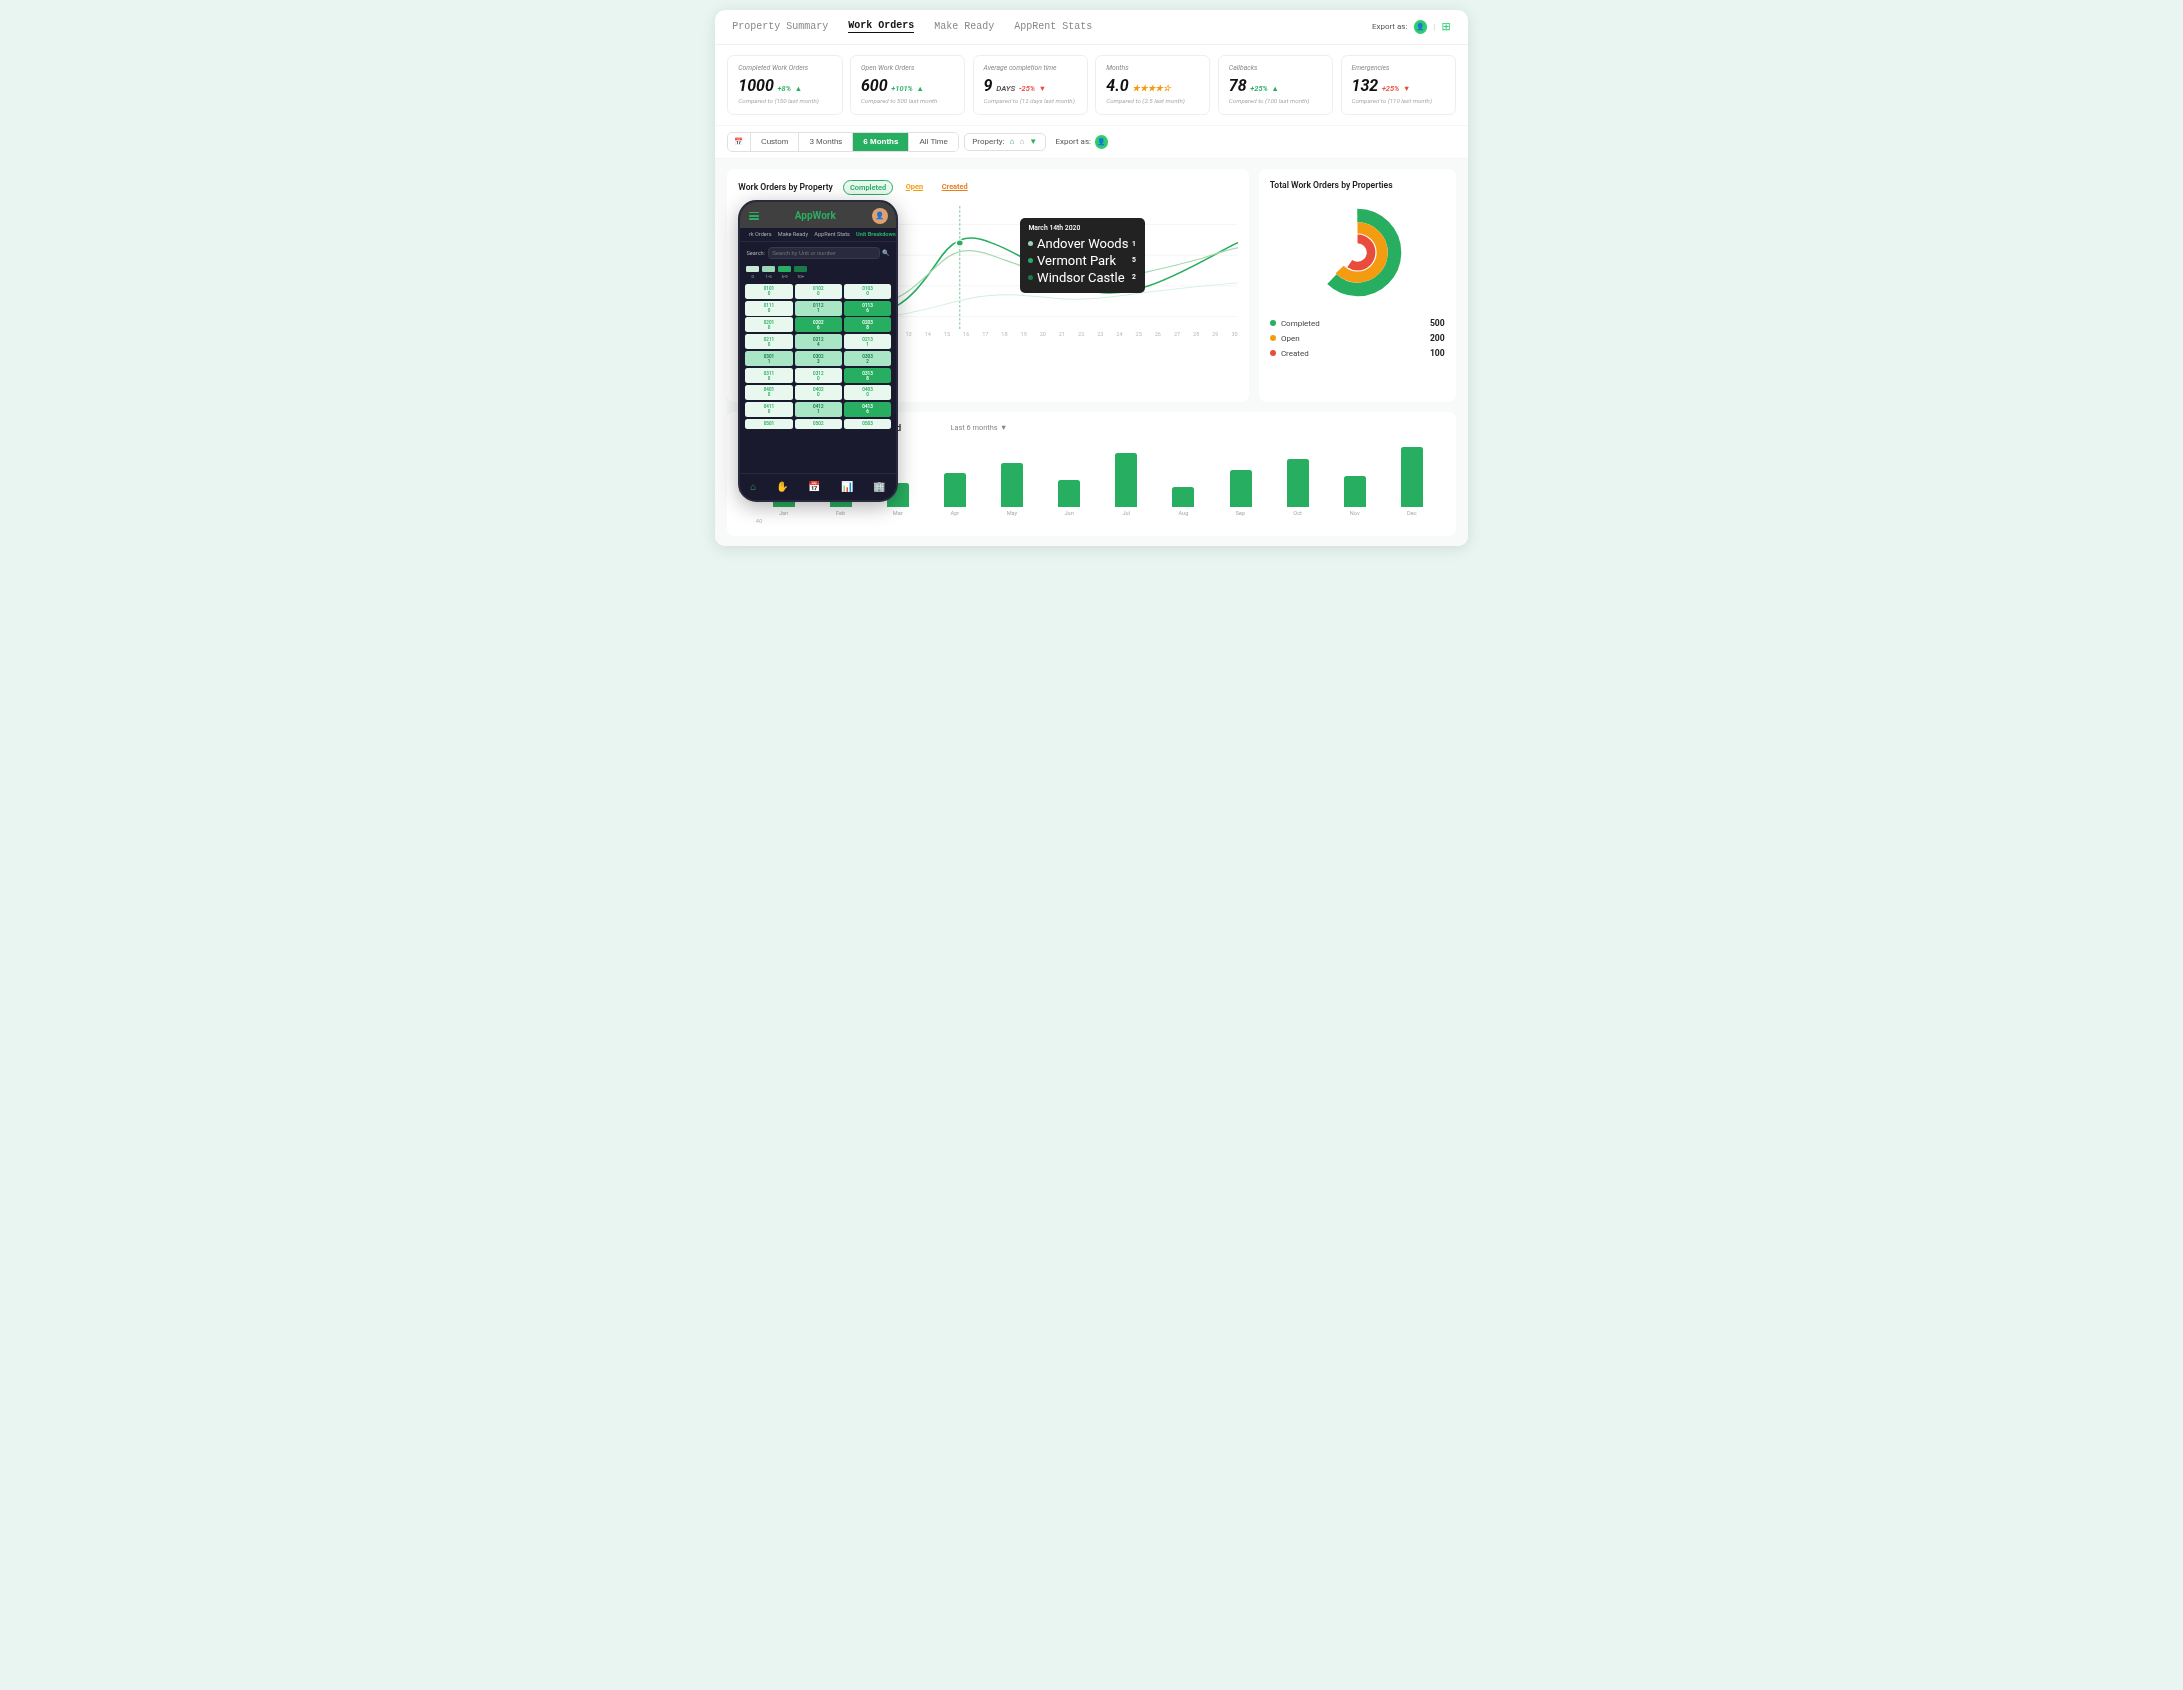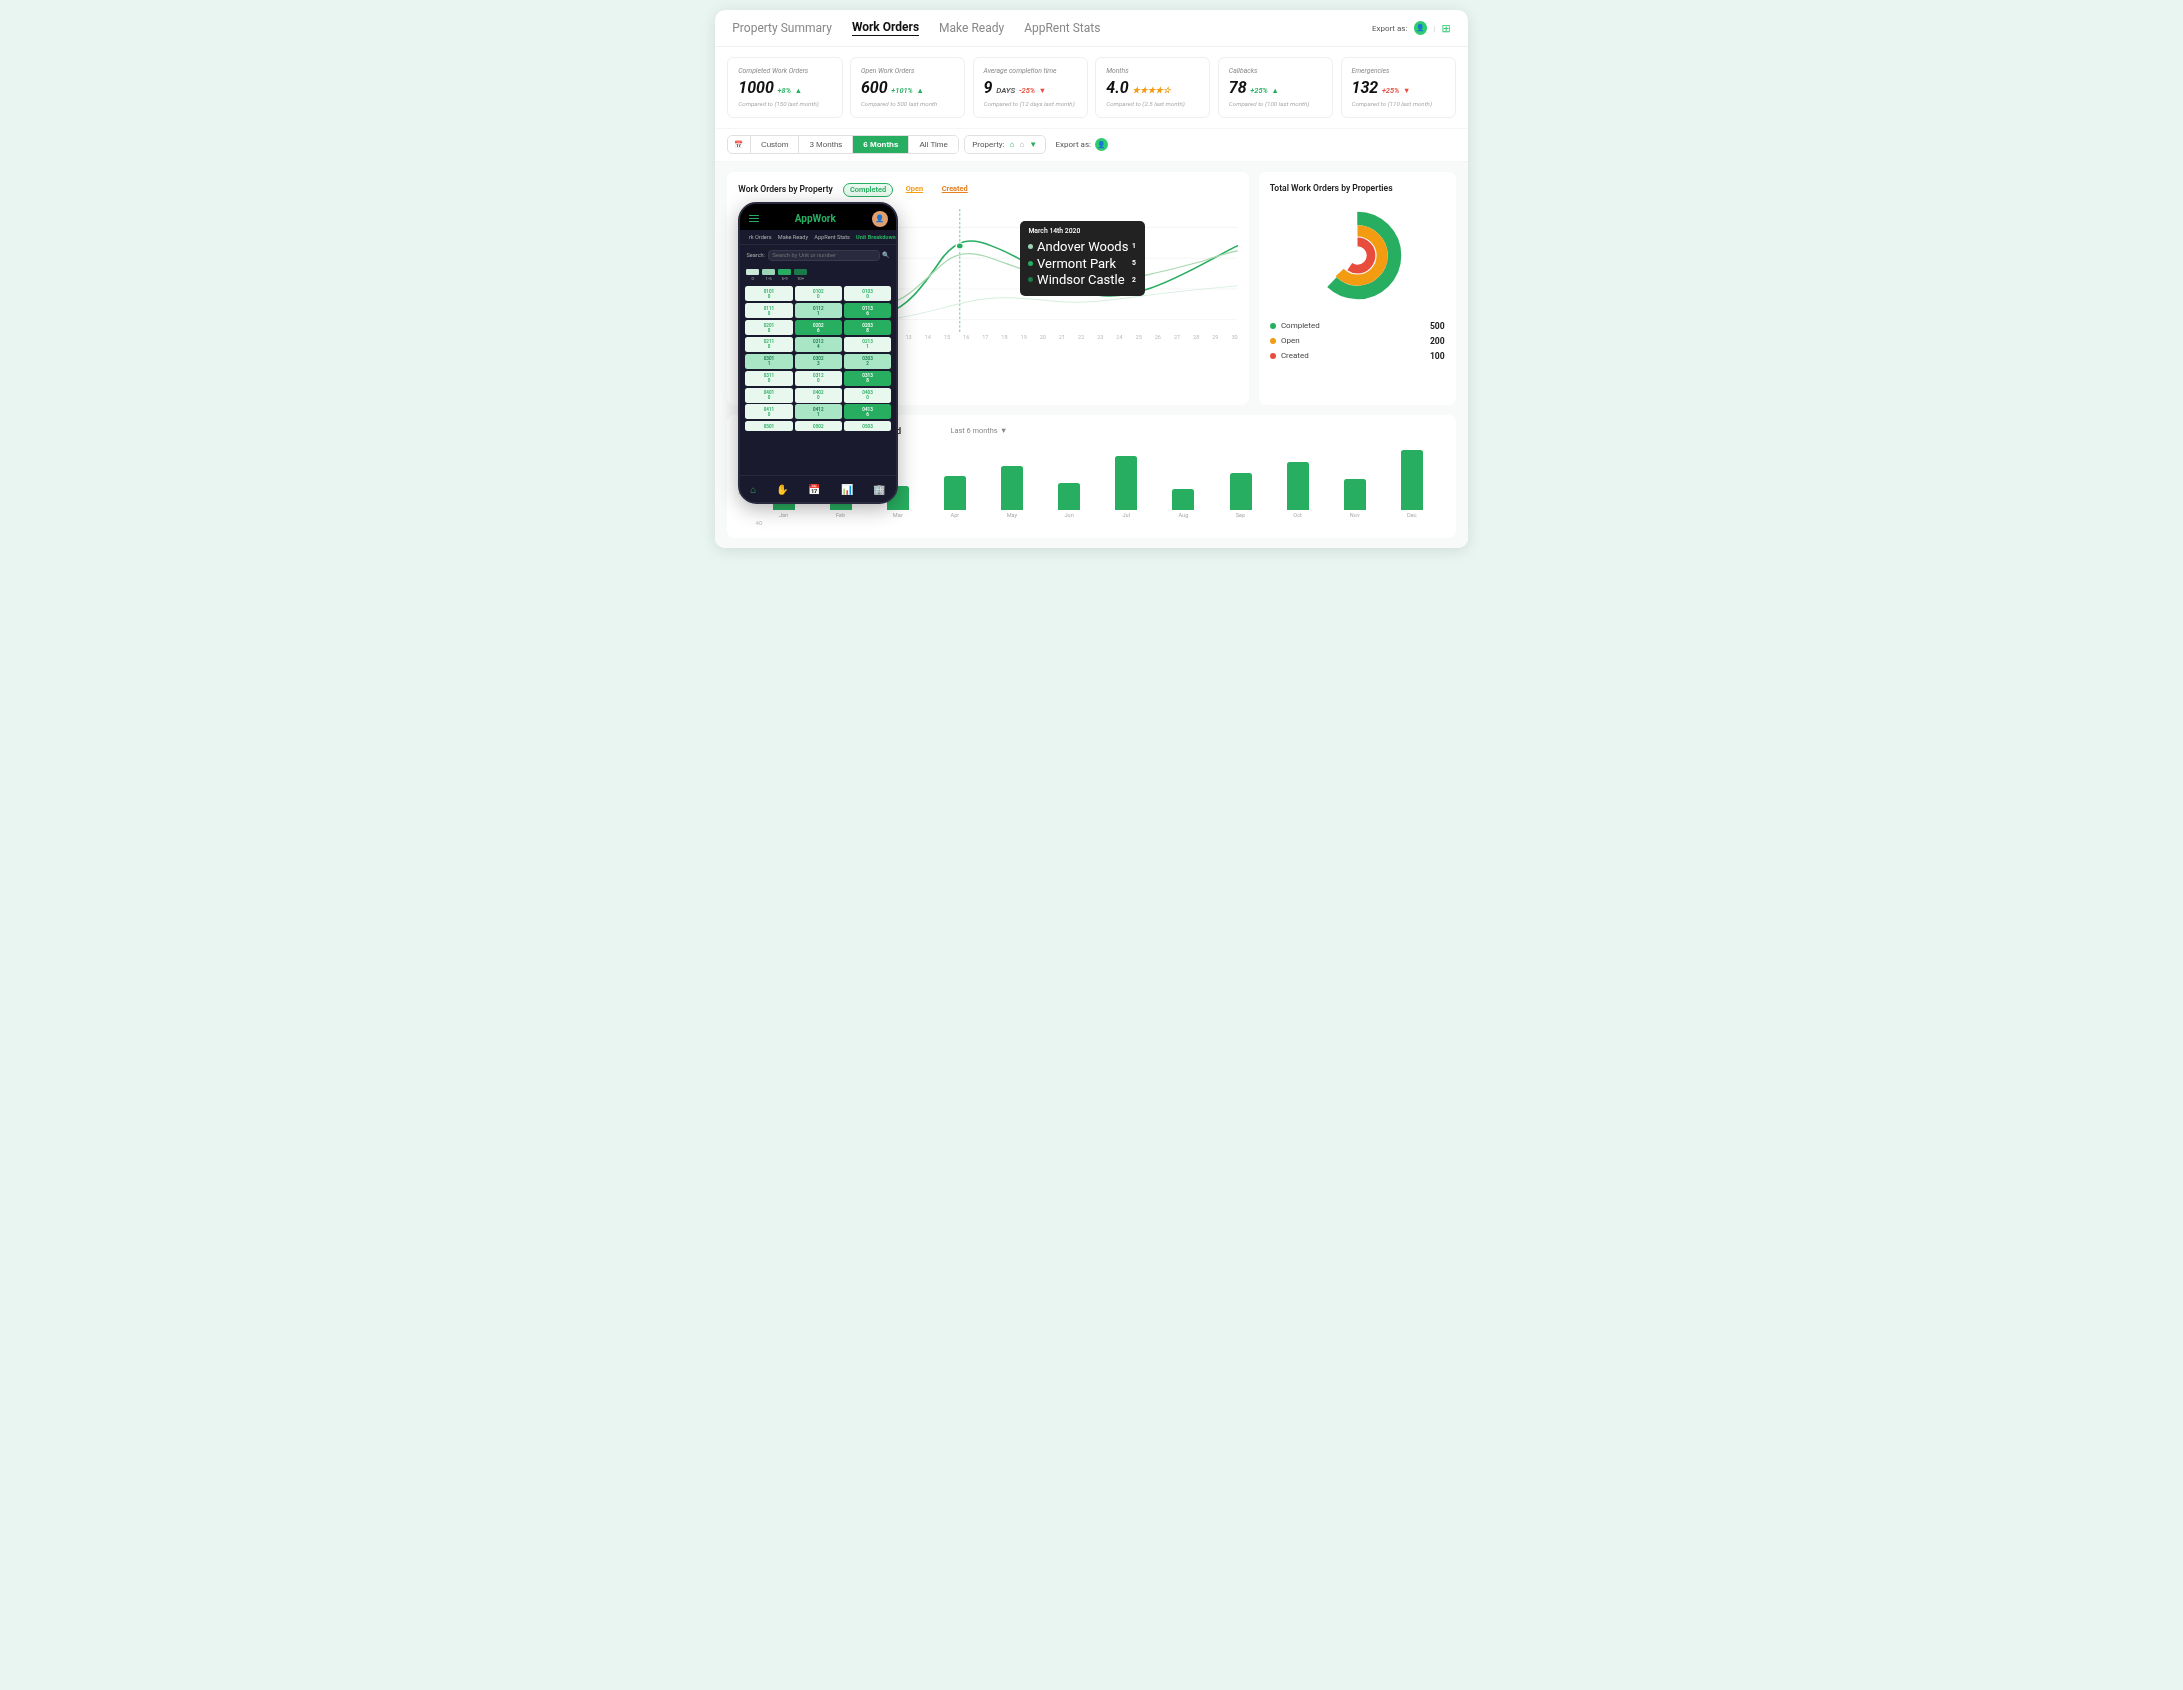--- a/index.html
+++ b/index.html
@@ -19,25 +19,26 @@
     }
     
     .top-nav {
       display: flex;
       align-items: center;
       padding: 10px 17.3px;
       border-bottom: 0.6px solid #f0f0f0;
       gap: 20px;
     }
     .nav-item {
-      font-size: 12px;
+      font-size: 10px;
       color: #888;
       cursor: pointer;
       font-weight: 400;
       text-decoration: none;
+      font-family: Liberation Mono, monospace;
     }
     .nav-item.active {
       color: #111;
       font-weight: 700;
       border-bottom: 1.2px solid #111;
       padding-bottom: 1.2px;
     }
     .nav-export {
       margin-left: auto;
       display: flex;
@@ -293,21 +294,21 @@
       width: 160px;
       height: 302px;
       background: #1a1a2e;
       border-radius: 18.5px;
       box-shadow: 0 5px 20px rgba(0,0,0,0.30);
       overflow: hidden;
       z-index: 20;
       border: 2.5px solid #2a2a3e;
     }
     .phone-header {
-      background: #000000;
+      background: #404040;
       padding: 6.2px 8.6px 3.7px;
       display: flex;
       align-items: center;
       justify-content: space-between;
     }
     .phone-logo {
       font-size: 10px;
       font-weight: 700;
       color: #fff;
     }

